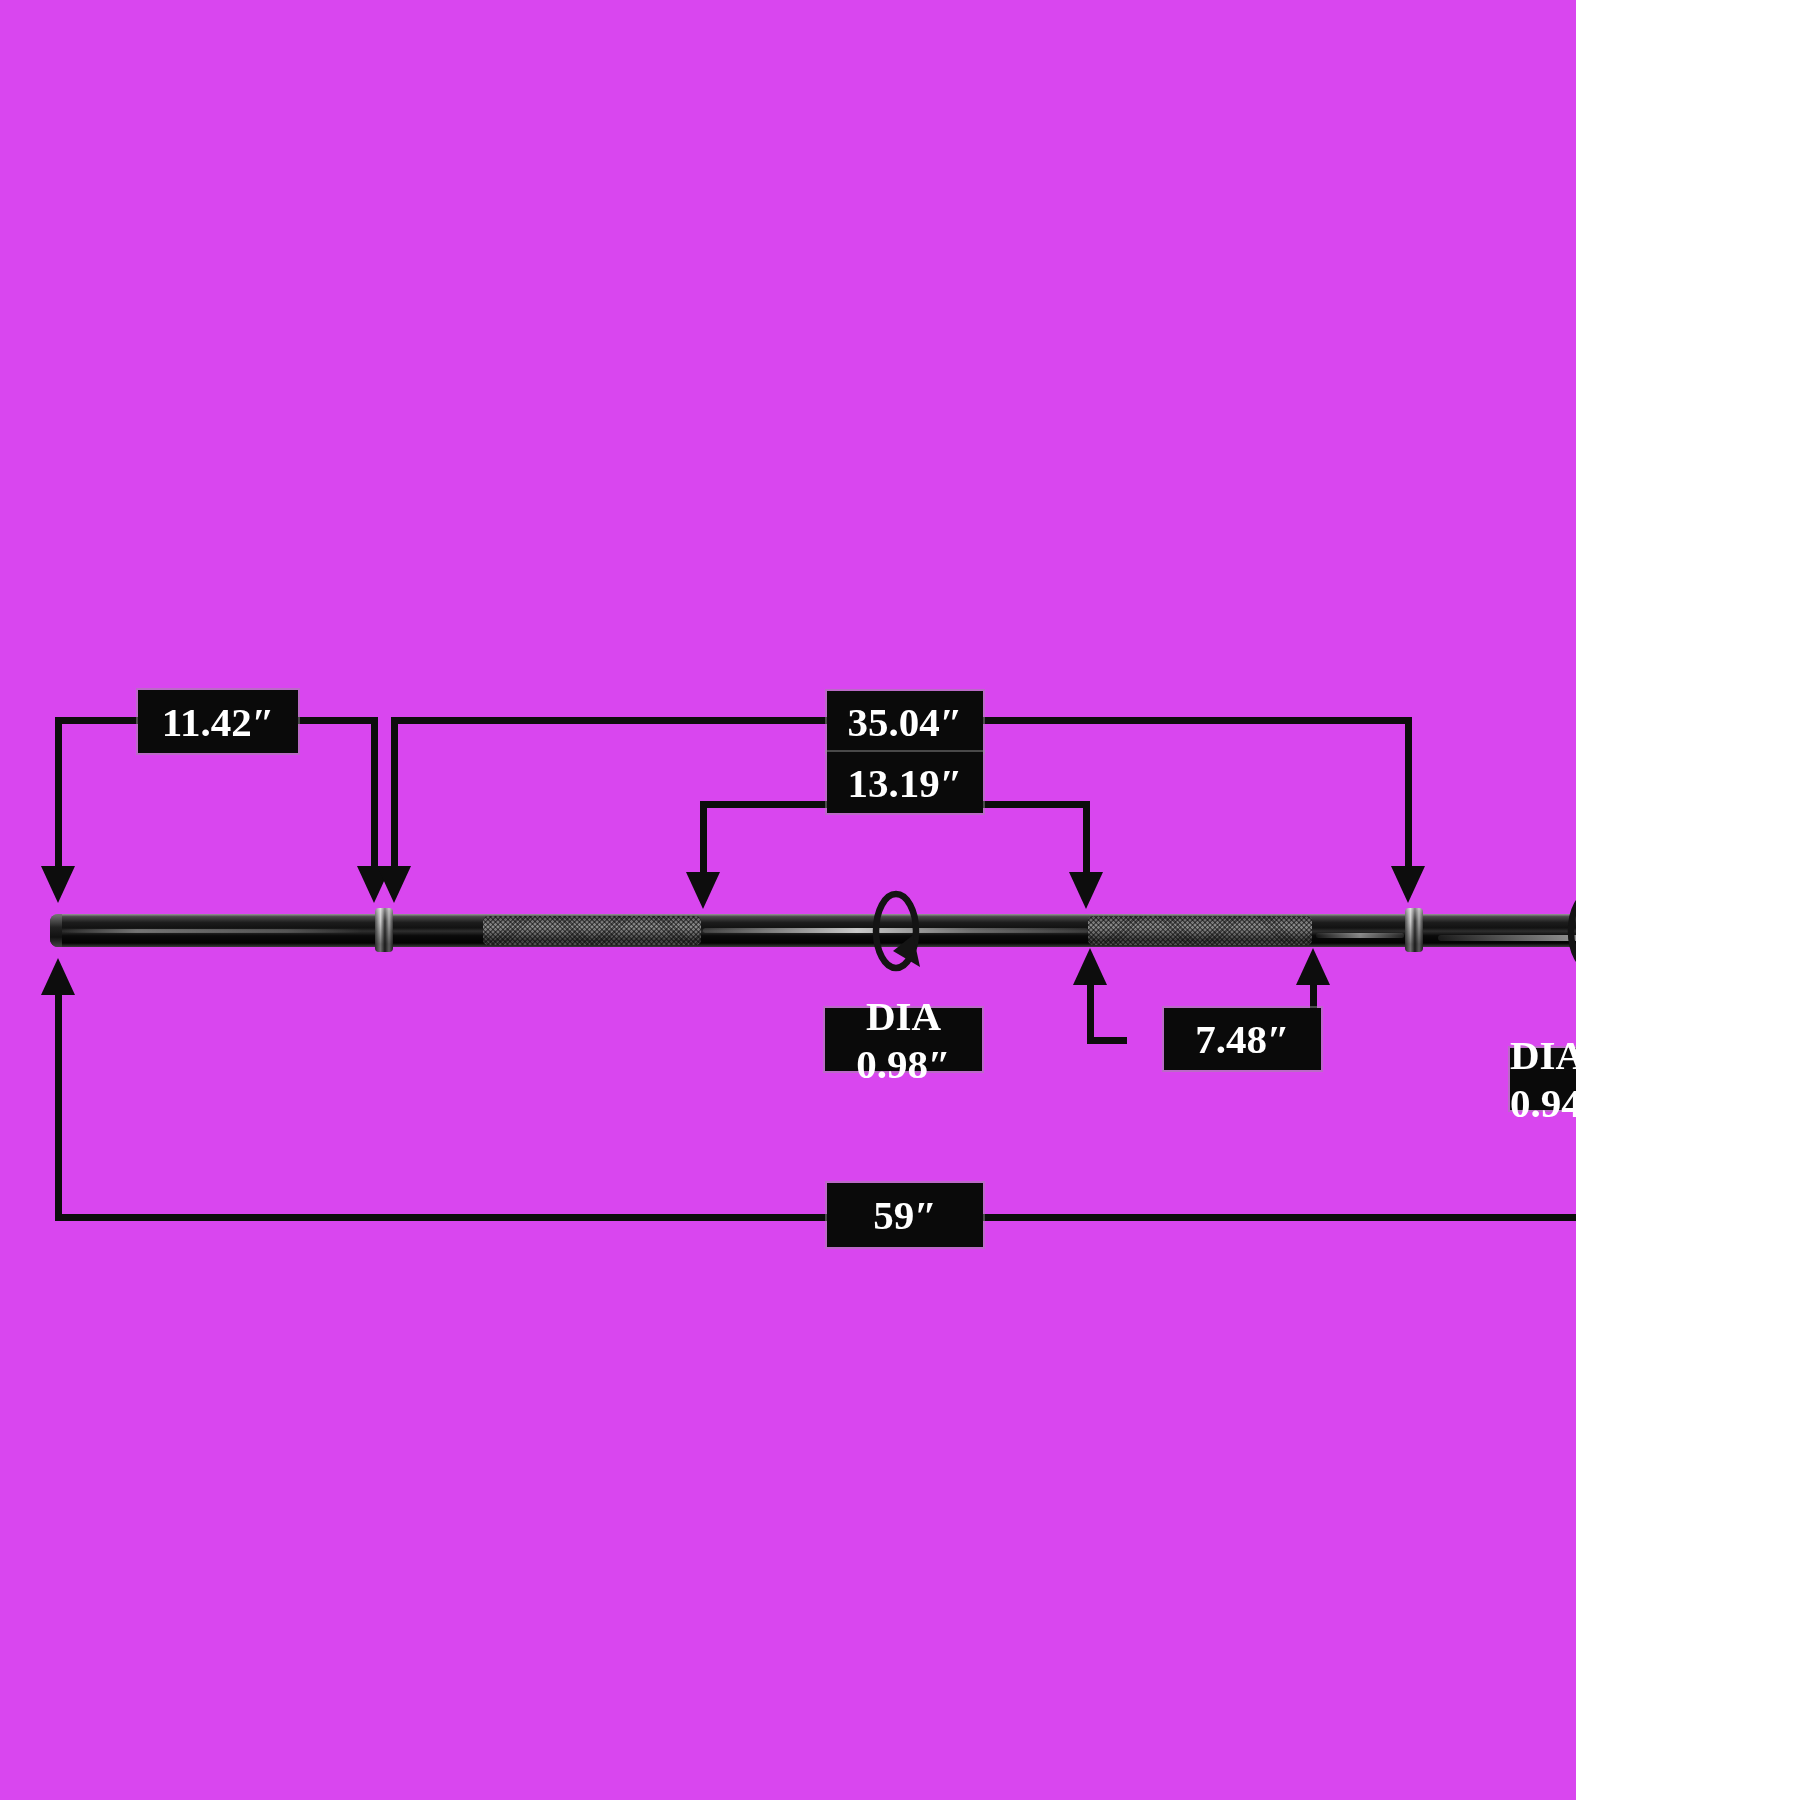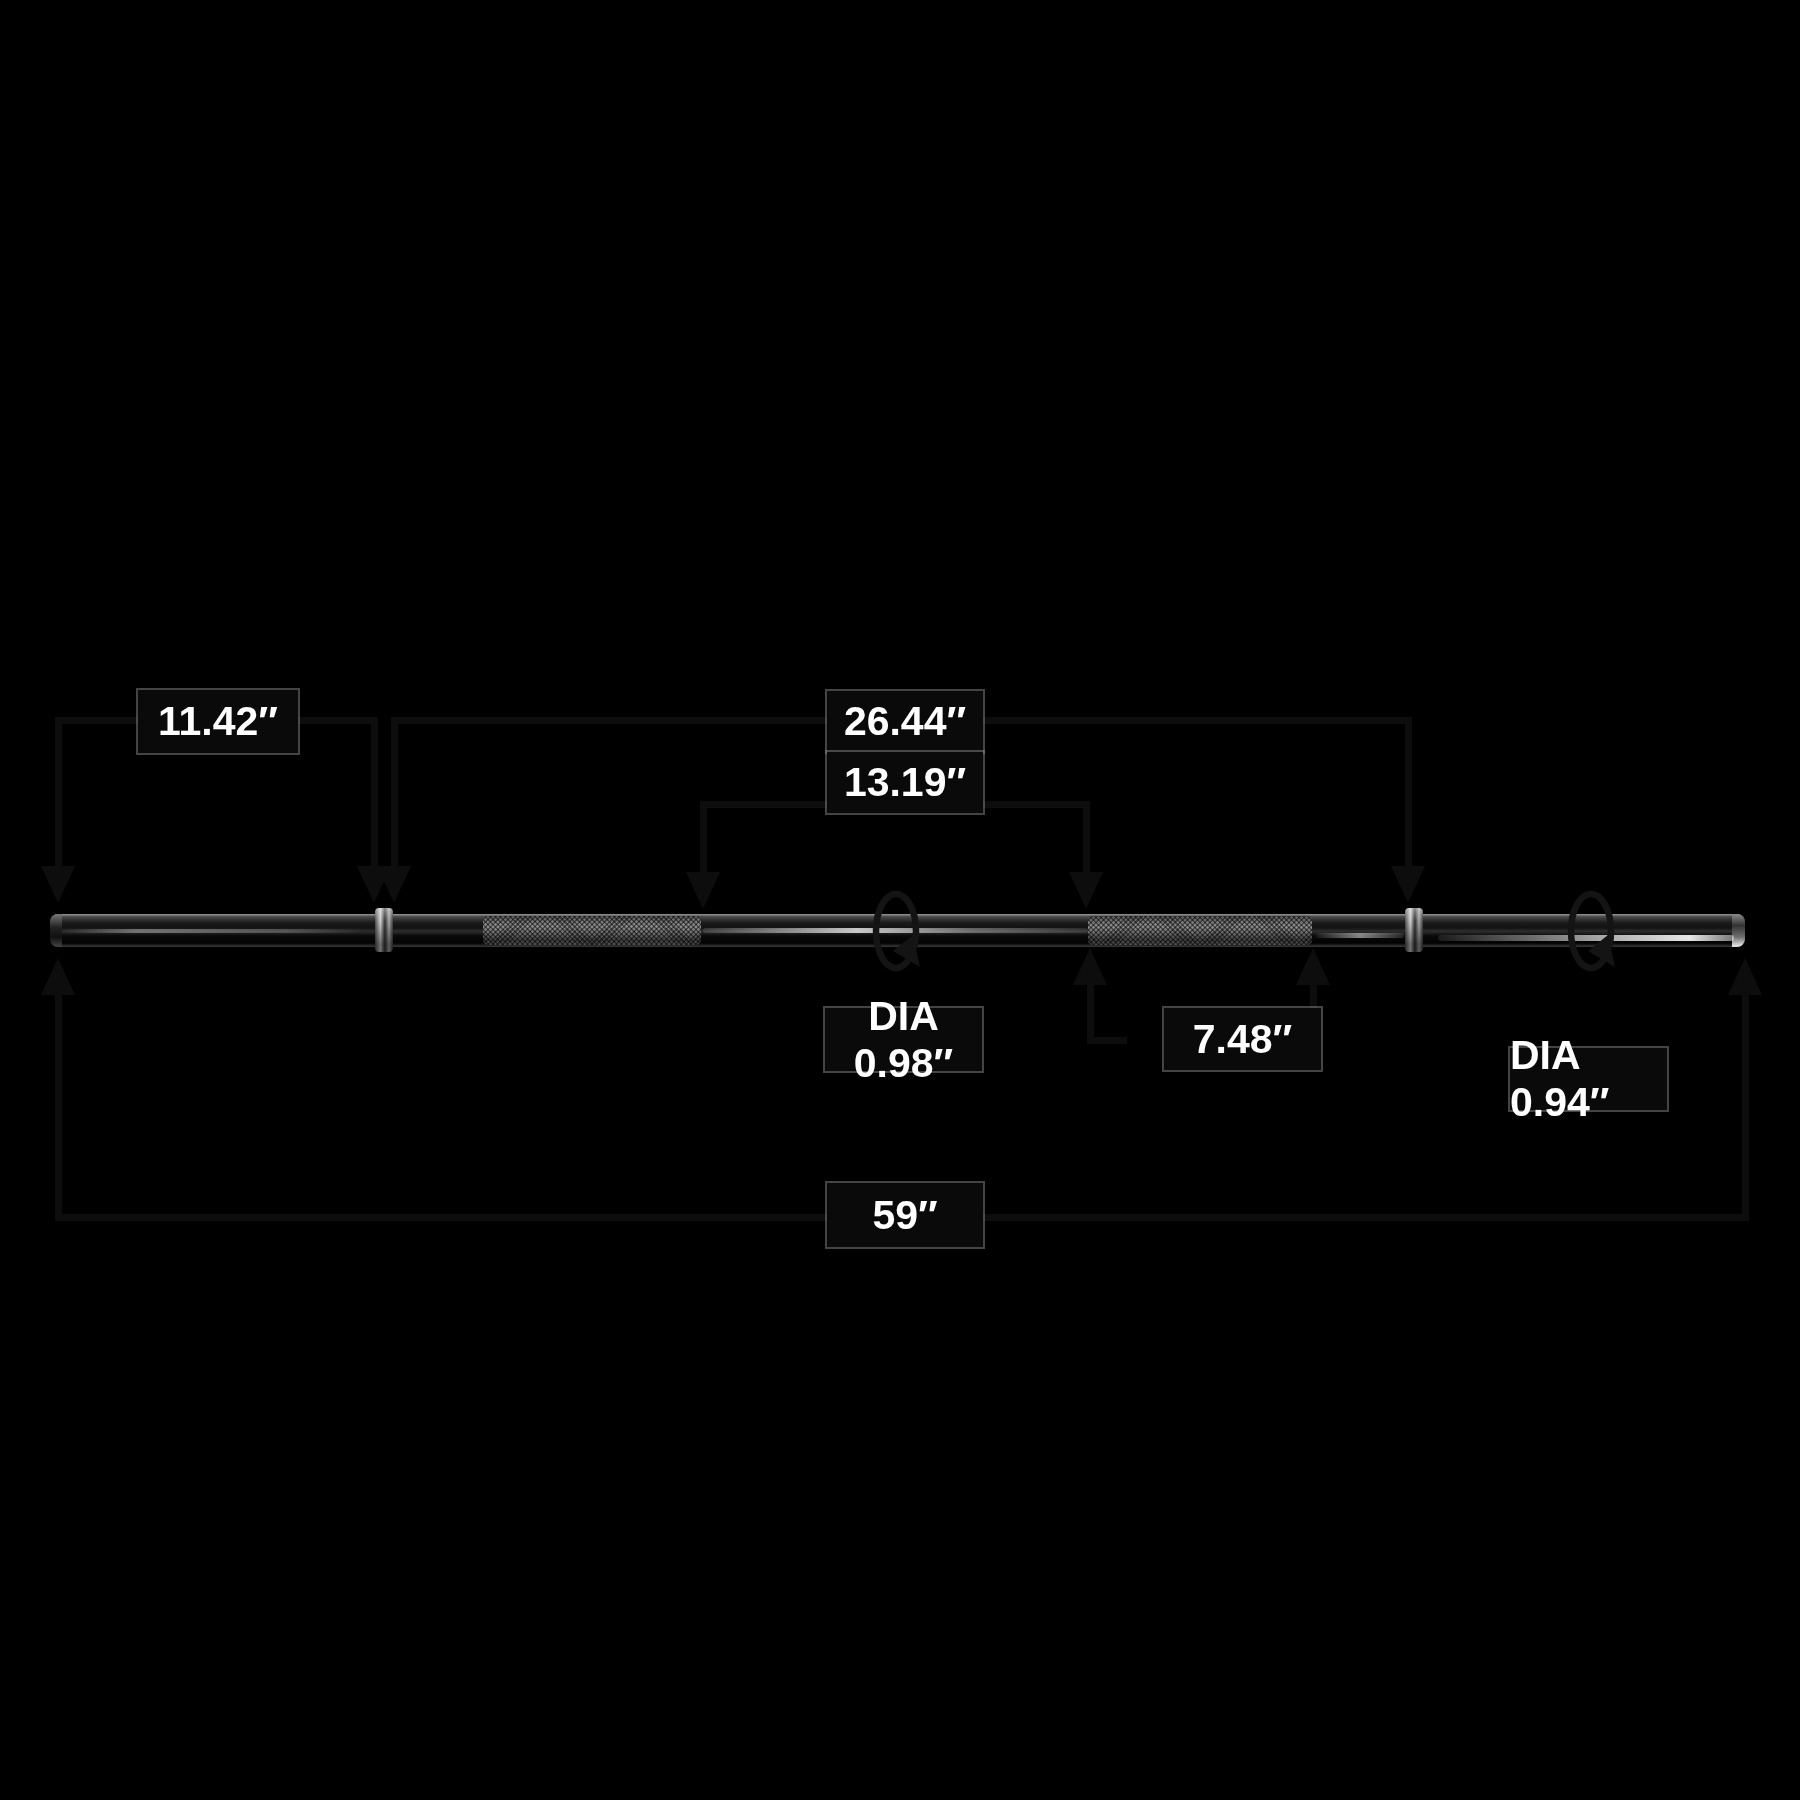--- a/index.html
+++ b/index.html
@@ -1,18 +1,18 @@
 <!DOCTYPE html>
 <html><head>
 <meta charset="utf-8">
 <style>
   html,body{margin:0;padding:0;background:#ffffff;}
   #canvas{
-    position:relative;width:1800px;height:1800px;background:#000000;overflow:hidden;
-    font-family:Liberation Sans, sans-serif;
+    position:relative;width:1576px;height:1800px;background:#d946ef;overflow:hidden;
+    font-family:Liberation Serif, serif;
   }
   
   .dline{position:absolute;background:#0d0d0d;z-index:4;}
   
   .arr-d{position:absolute;width:0;height:0;z-index:4;
     border-left:17px solid transparent;border-right:17px solid transparent;
     border-top:37px solid #0d0d0d;}
   .arr-u{position:absolute;width:0;height:0;z-index:4;
     border-left:17px solid transparent;border-right:17px solid transparent;
     border-bottom:37px solid #0d0d0d;}
@@ -88,21 +88,21 @@
   <div class="dline" style="left:371px;top:717px;width:7px;height:153px;"></div>
   <div class="arr-d" style="left:41px;top:866px;"></div>
   <div class="arr-d" style="left:357px;top:866px;"></div>
   <div class="dbox" style="left:138px;top:690px;width:160px;height:63px;">11.42″</div>
 
   <div class="dline" style="left:391px;top:717px;width:1021px;height:7px;"></div>
   <div class="dline" style="left:391px;top:717px;width:7px;height:153px;"></div>
   <div class="dline" style="left:1405px;top:717px;width:7px;height:153px;"></div>
   <div class="arr-d" style="left:377px;top:866px;"></div>
   <div class="arr-d" style="left:1391px;top:866px;"></div>
-  <div class="dbox" style="left:827px;top:691px;width:156px;height:61px;">26.44″</div>
+  <div class="dbox" style="left:827px;top:691px;width:156px;height:61px;">35.04″</div>
 
   <div class="dline" style="left:700px;top:801px;width:390px;height:7px;"></div>
   <div class="dline" style="left:700px;top:801px;width:7px;height:76px;"></div>
   <div class="dline" style="left:1083px;top:801px;width:7px;height:76px;"></div>
   <div class="arr-d" style="left:686px;top:872px;"></div>
   <div class="arr-d" style="left:1069px;top:872px;"></div>
   <div class="dbox" style="left:827px;top:752px;width:156px;height:61px;">13.19″</div>
 
   <div class="dbox" style="left:825px;top:1008px;width:157px;height:63px;text-align:center;">DIA 0.98″</div>
 

